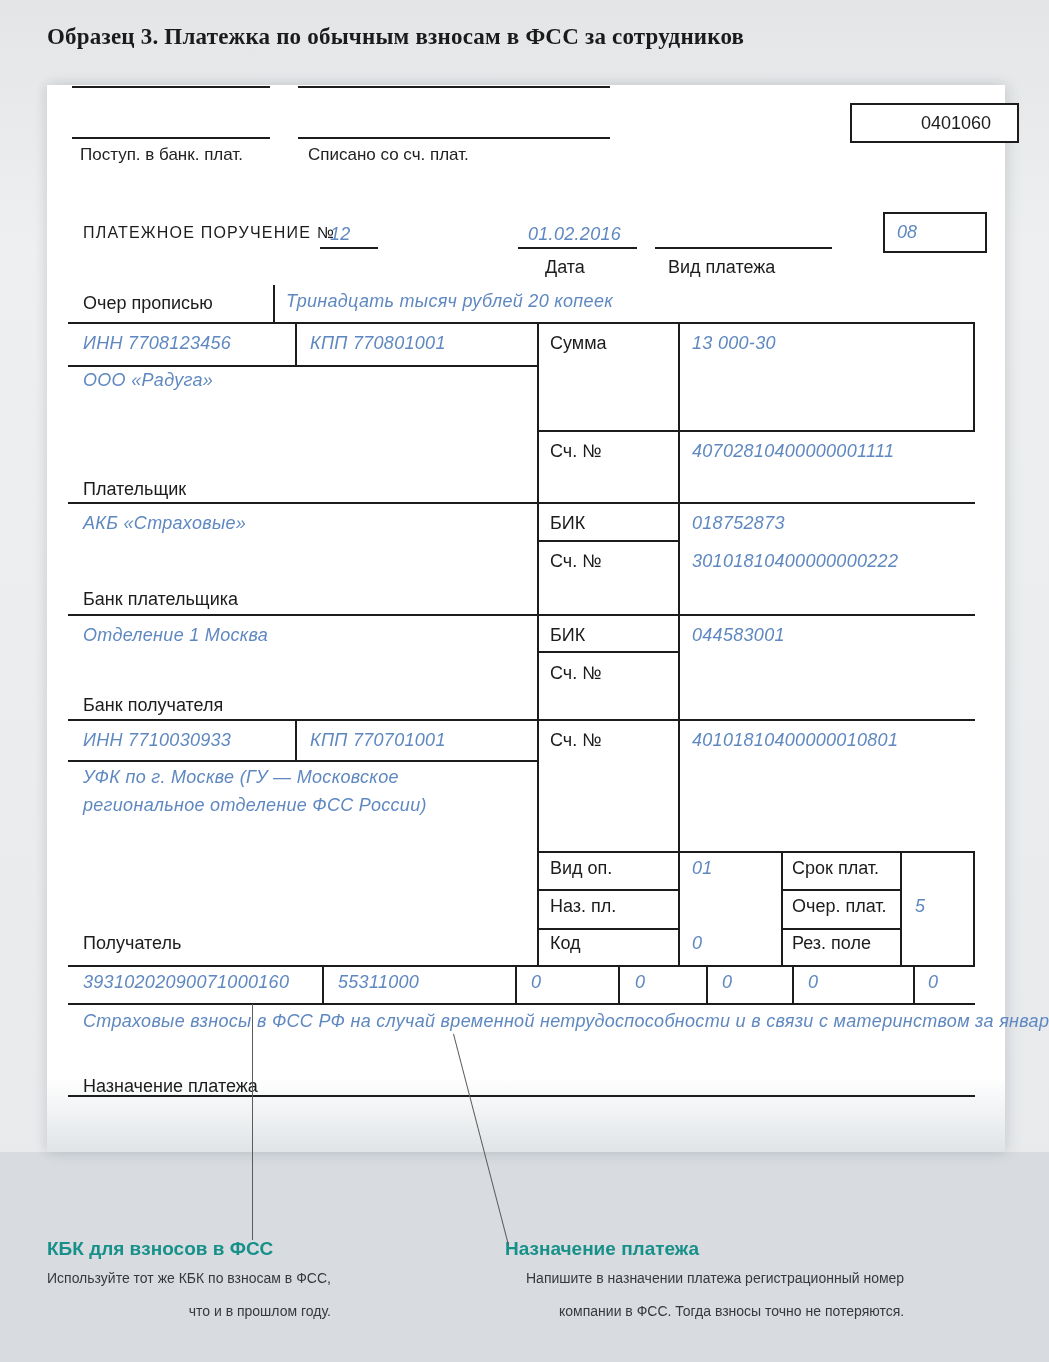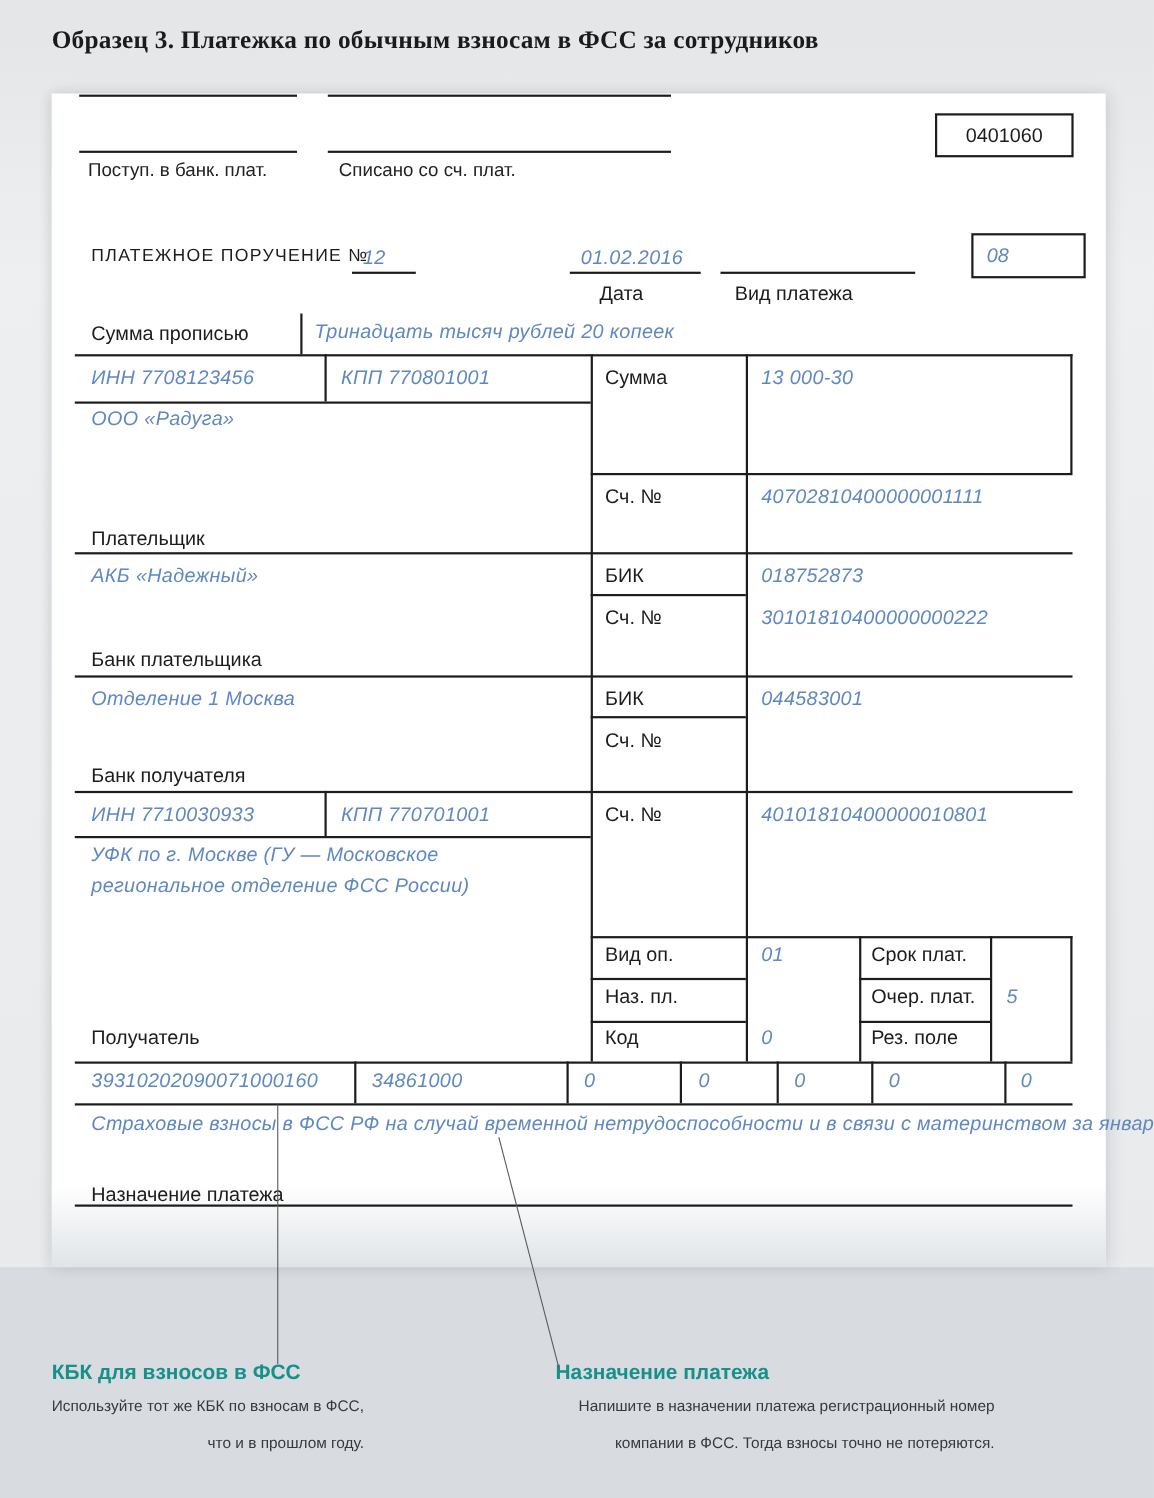--- a/index.html
+++ b/index.html
@@ -21,21 +21,21 @@
     box-shadow:3px 0 14px rgba(60,70,80,.14), -3px 0 10px rgba(60,70,80,.08);
   }
   .hl{position:absolute;height:2px;background:#1c1c1c;}
   .vl{position:absolute;width:2px;background:#1c1c1c;}
   .t{position:absolute;font-size:18px;color:#1c1c1c;white-space:nowrap;}
   .t.small{font-size:17px;color:#222;}
   .v{position:absolute;font-size:18px;font-style:italic;color:#5f88c1;letter-spacing:.3px;white-space:nowrap;}
   .formhead{position:absolute;font-size:16px;color:#1c1c1c;letter-spacing:1.2px;white-space:nowrap;}
   .codebox{
     position:absolute;border:2px solid #1c1c1c;background:#fff;
-    display:flex;align-items:center;
+    display:flex;align-items:center;padding-left:43px;
   }
   .codebox.center{justify-content:center;}
   .conn{position:absolute;width:1px;background:#5b5b5b;z-index:5;}
   .ann-head{position:absolute;font-size:19px;font-weight:bold;color:#17908a;white-space:nowrap;}
   .ann-body{position:absolute;font-size:14px;color:#37383a;line-height:33px;white-space:nowrap;text-align:right;}
   .ann-body span{display:block;}
 </style>
 </head>
 <body>
 
@@ -63,21 +63,21 @@
     <div class="hl" style="left:273px;top:162px;width:58px;"></div>
     <div class="v" style="left:481px;top:139px;">01.02.2016</div>
     <div class="hl" style="left:471px;top:162px;width:119px;"></div>
     <div class="hl" style="left:608px;top:162px;width:177px;"></div>
     <div class="t" style="left:498px;top:172px;">Дата</div>
     <div class="t" style="left:621px;top:172px;">Вид платежа</div>
     <div class="codebox" style="left:836px;top:127px;width:88px;height:37px;padding-left:12px;">
       <span style="font-size:18px;font-style:italic;color:#5f88c1;">08</span>
     </div>
 
-    <div class="t" style="left:36px;top:208px;">Сумма прописью</div>
+    <div class="t" style="left:36px;top:208px;">Очер прописью</div>
     <div class="vl" style="left:226px;top:200px;height:37px;"></div>
     <div class="v" style="left:239px;top:206px;">Тринадцать тысяч рублей 20 копеек</div>
 
     <div class="hl" style="left:21px;top:237px;width:907px;"></div>
     <div class="hl" style="left:21px;top:280px;width:469px;"></div>
     <div class="hl" style="left:490px;top:345px;width:438px;"></div>
     <div class="hl" style="left:21px;top:417px;width:907px;"></div>
     <div class="hl" style="left:490px;top:455px;width:141px;"></div>
     <div class="hl" style="left:21px;top:529px;width:907px;"></div>
     <div class="hl" style="left:490px;top:566px;width:141px;"></div>
@@ -110,21 +110,21 @@
 
     <div class="v" style="left:36px;top:248px;">ИНН 7708123456</div>
     <div class="v" style="left:263px;top:248px;">КПП 770801001</div>
     <div class="t" style="left:503px;top:248px;">Сумма</div>
     <div class="v" style="left:645px;top:248px;">13 000-30</div>
     <div class="v" style="left:36px;top:285px;">ООО «Радуга»</div>
     <div class="t" style="left:503px;top:356px;">Сч. №</div>
     <div class="v" style="left:645px;top:356px;">40702810400000001111</div>
     <div class="t" style="left:36px;top:394px;">Плательщик</div>
 
-    <div class="v" style="left:36px;top:428px;">АКБ «Надежный»</div>
+    <div class="v" style="left:36px;top:428px;">АКБ «Страховые»</div>
     <div class="t" style="left:503px;top:428px;">БИК</div>
     <div class="v" style="left:645px;top:428px;">018752873</div>
     <div class="t" style="left:503px;top:466px;">Сч. №</div>
     <div class="v" style="left:645px;top:466px;">30101810400000000222</div>
     <div class="t" style="left:36px;top:504px;">Банк плательщика</div>
 
     <div class="v" style="left:36px;top:540px;">Отделение 1 Москва</div>
     <div class="t" style="left:503px;top:540px;">БИК</div>
     <div class="v" style="left:645px;top:540px;">044583001</div>
     <div class="t" style="left:503px;top:578px;">Сч. №</div>
@@ -142,21 +142,21 @@
     <div class="t" style="left:745px;top:773px;">Срок плат.</div>
     <div class="t" style="left:503px;top:811px;">Наз. пл.</div>
     <div class="t" style="left:745px;top:811px;">Очер. плат.</div>
     <div class="v" style="left:868px;top:811px;">5</div>
     <div class="t" style="left:36px;top:848px;">Получатель</div>
     <div class="t" style="left:503px;top:848px;">Код</div>
     <div class="v" style="left:645px;top:848px;">0</div>
     <div class="t" style="left:745px;top:848px;">Рез.  поле</div>
 
     <div class="v" style="left:36px;top:887px;">39310202090071000160</div>
-    <div class="v" style="left:291px;top:887px;">34861000</div>
+    <div class="v" style="left:291px;top:887px;">55311000</div>
     <div class="v" style="left:484px;top:887px;">0</div>
     <div class="v" style="left:588px;top:887px;">0</div>
     <div class="v" style="left:675px;top:887px;">0</div>
     <div class="v" style="left:761px;top:887px;">0</div>
     <div class="v" style="left:881px;top:887px;">0</div>
 
     <div class="v" style="left:36px;top:926px;">Страховые взносы в ФСС РФ на случай временной нетрудоспособности и в связи с материнством за январь</div>
     <div class="t" style="left:36px;top:991px;">Назначение платежа</div>
   </div>
 

